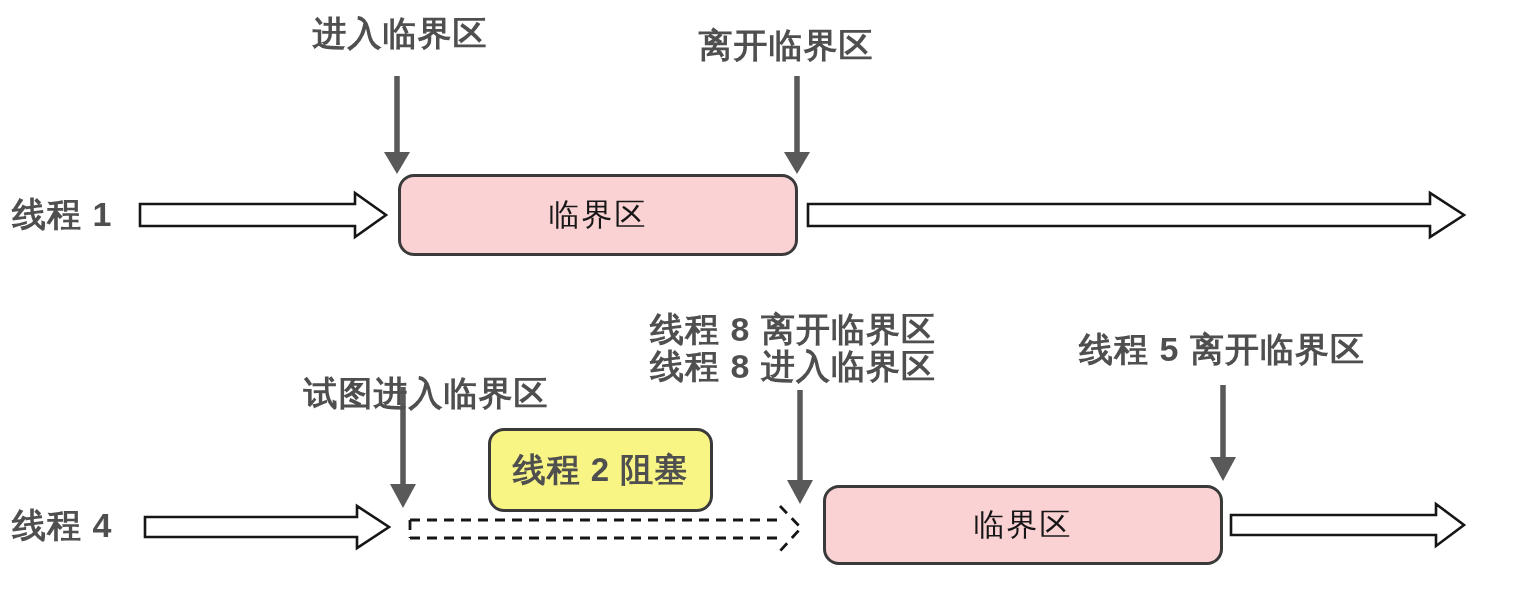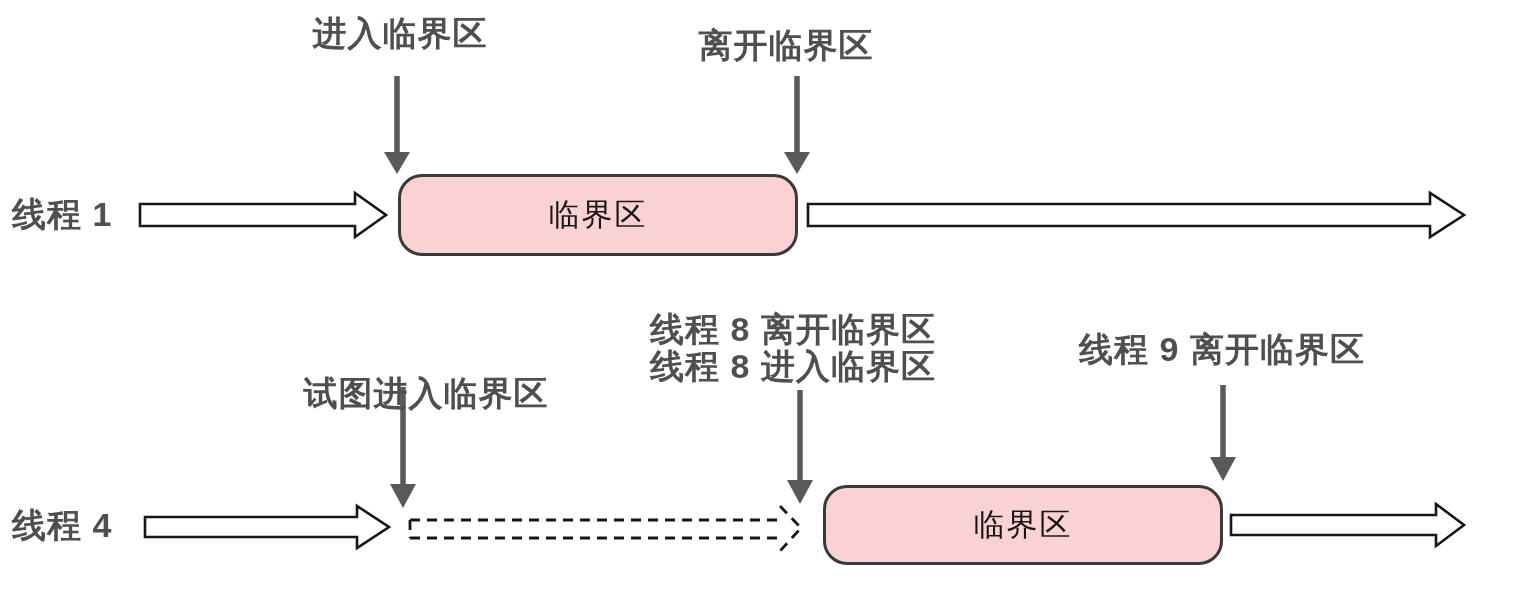--- a/index.html
+++ b/index.html
@@ -9,21 +9,21 @@
   }
   .layer{position:absolute;left:0;top:0;width:100%;height:100%;}
   .lbl{
     position:absolute;font-weight:bold;font-size:34px;line-height:38px;
     color:var(--label_color,#4F4F4F);letter-spacing:1px;white-space:nowrap;text-align:right;
   }
   .center{transform:translateX(-50%);text-align:center;}
   .mid-lines{line-height:37px;}
   .box{
     position:absolute;box-sizing:border-box;border:3px solid var(--box_border,#3A3A3A);
-    border-radius:24px;display:flex;align-items:center;justify-content:center;
+    border-radius:16px;display:flex;align-items:center;justify-content:center;
   }
   .pink{
     background:var(--box_pink,#FBD2D4);width:400px;height:82px;
     font-size:31px;font-weight:normal;color:var(--box_text_color,#161616);letter-spacing:2px;
   }
   .yellow{
     background:var(--box_yellow,#F9F584);width:225px;height:84px;
     font-size:33px;font-weight:bold;color:var(--label_color,#4F4F4F);letter-spacing:1px;
   }
   svg .wa{fill:var(--arrow_fill,#FFFFFF);stroke:var(--arrow_border,#161616);stroke-width:2.6;stroke-linejoin:miter;}
@@ -83,21 +83,24 @@
 
   <div class="box pink" style="left:398px;top:174px;">
     <span>临界区</span>
   </div>
 
   <div class="lbl center" style="left:426px;top:330px;margin-top:44px;">试图进入临界区</div>
   <div class="lbl center mid-lines" style="left:793px;top:311px;">
     <div>线程 8 离开临界区</div>
     <div>线程 8 进入临界区</div>
   </div>
-  <div class="lbl center" style="left:1222px;top:330px;">线程 9 离开临界区</div>
+  <div class="lbl center" style="left:1222px;top:330px;">线程 5 离开临界区</div>
   <div class="lbl" style="left:12px;top:506px;">线程 4</div>
 
+  <div class="box yellow" style="left:488px;top:428px;">
+    <span>线程 2 阻塞</span>
+  </div>
 
   <div class="box pink" style="left:823px;top:485px;height:80px;">
     <span>临界区</span>
   </div>
 
 </div>
 
 </body></html>

